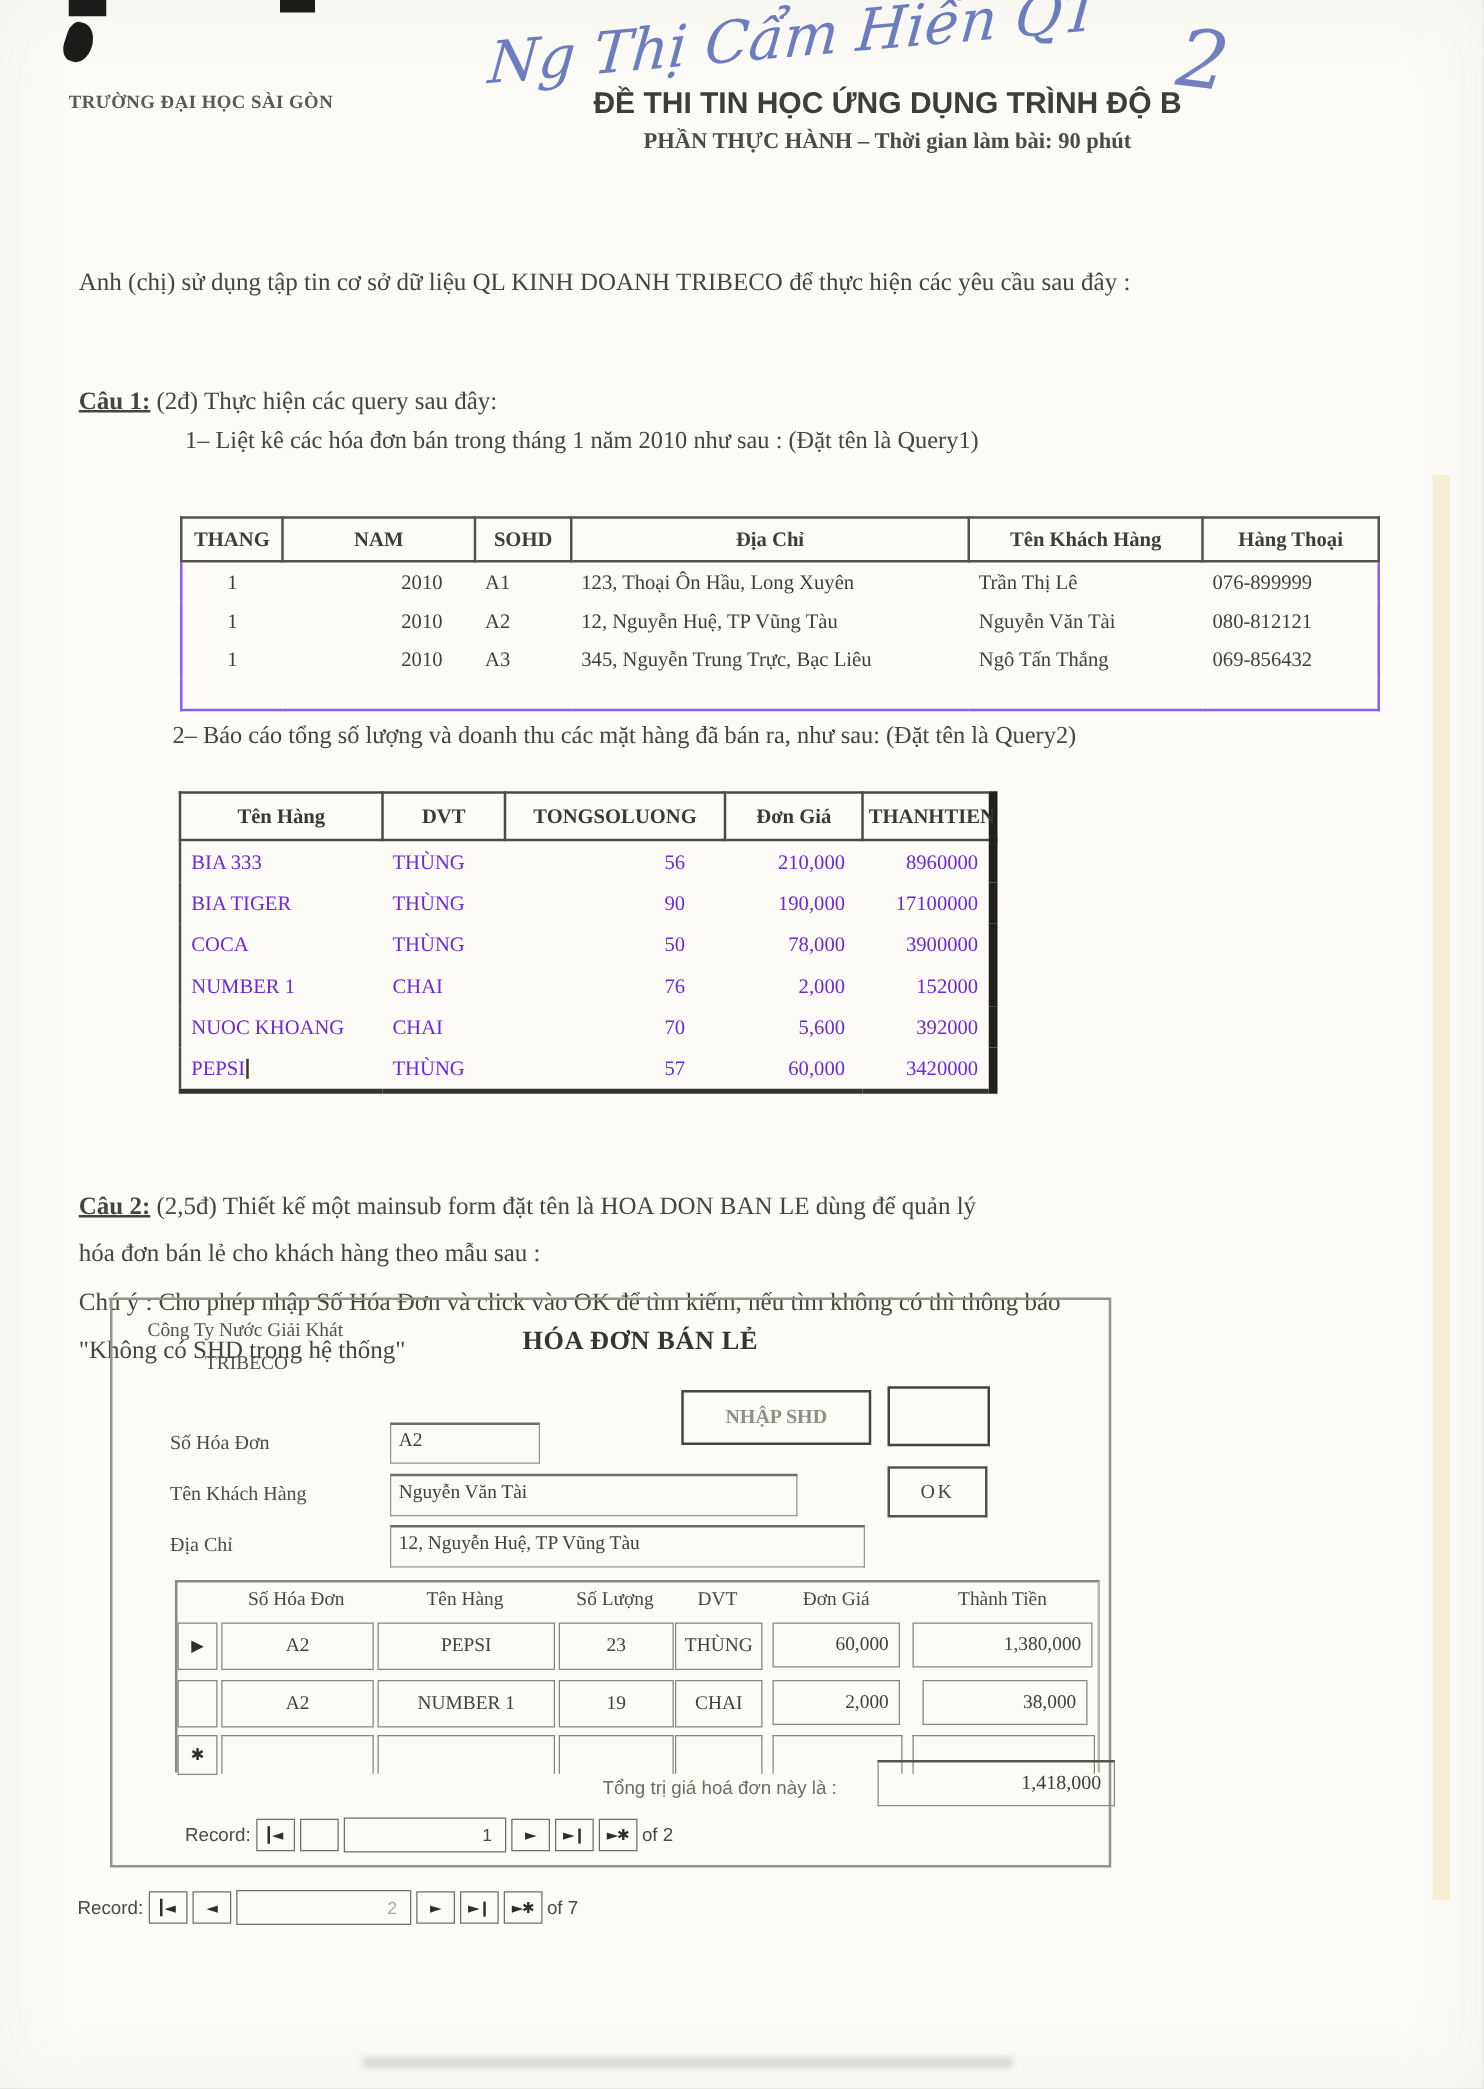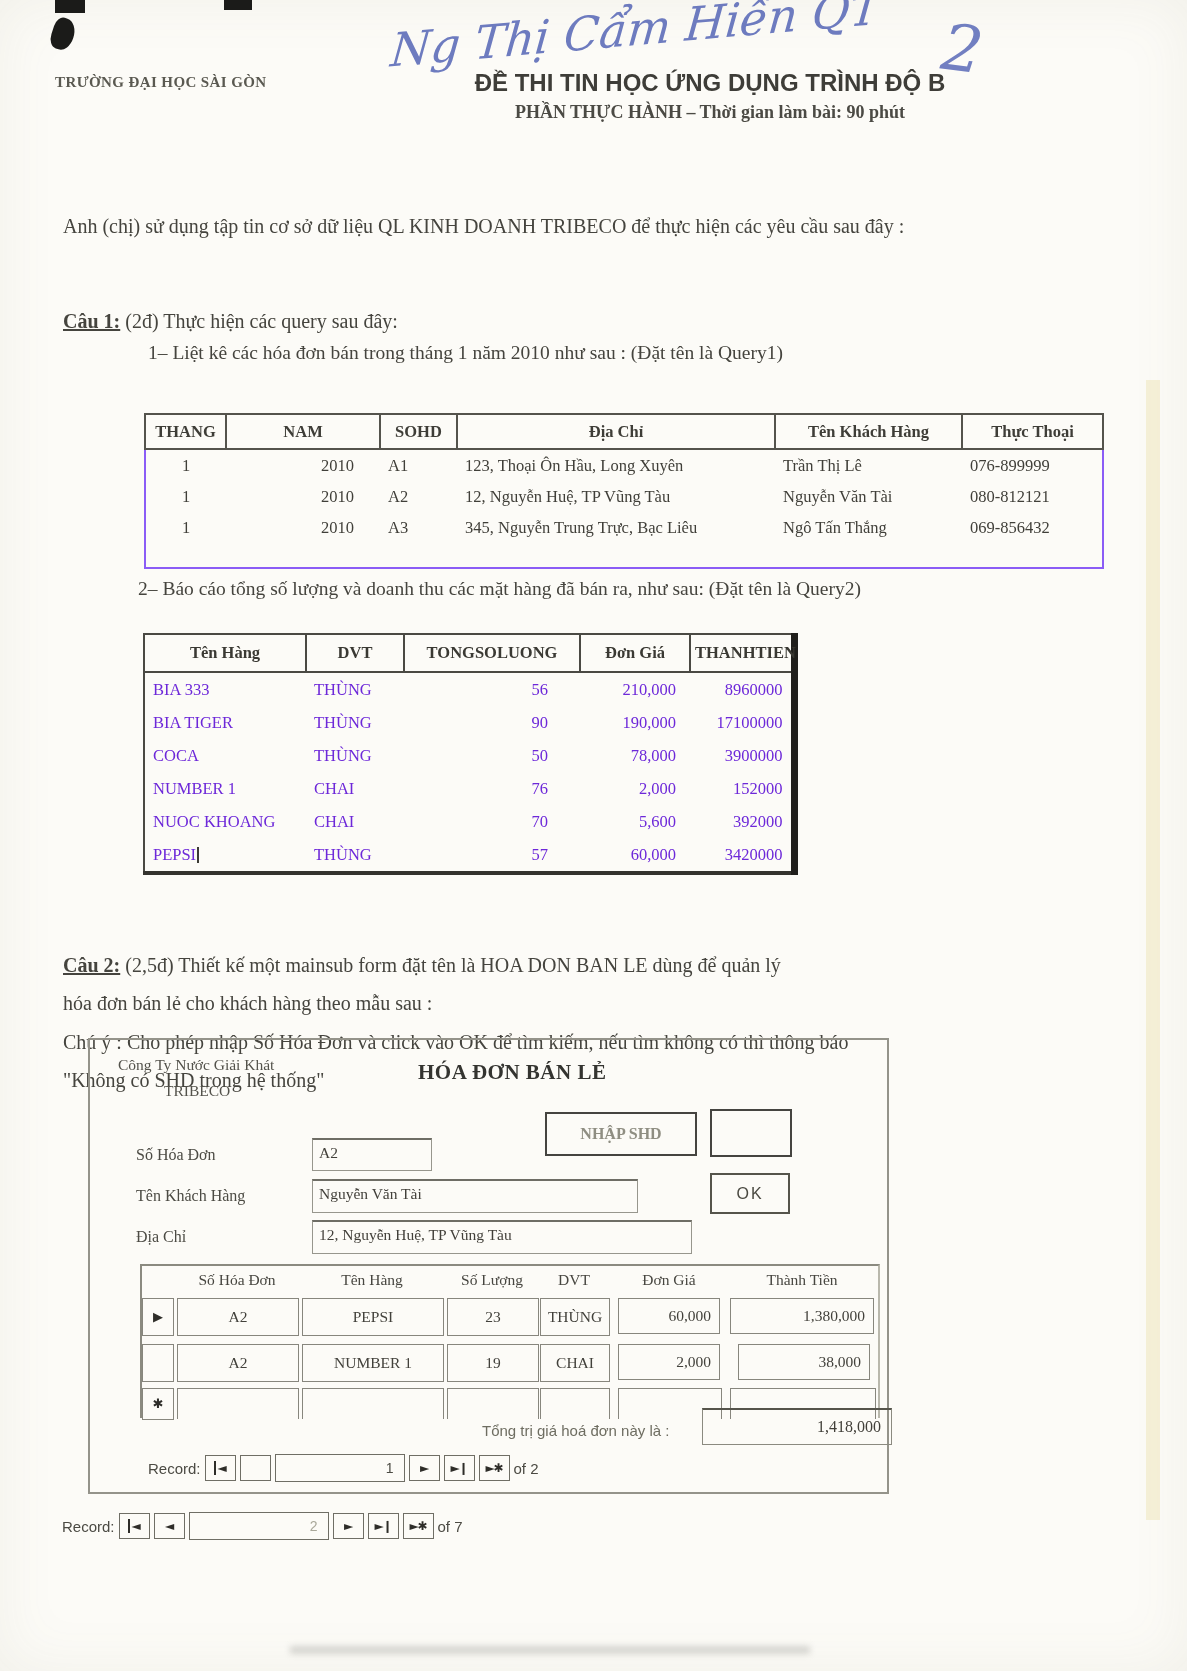--- a/index.html
+++ b/index.html
@@ -47,21 +47,21 @@
   
   .form-box{width:797px;height:452px;border:2px solid #94938a;}
   .fs15{font-size:15.5px;color:#53524b;}
   .form-title{font-size:21px;font-weight:bold;letter-spacing:.5px;color:#343430;}
   .boxed{border:2.5px solid #454440;display:flex;align-items:center;justify-content:center;}
   .nhap{color:#8f8e82;font-weight:bold;font-size:16px;}
   .flabel{font-size:16px;color:#4c4b44;}
   .finput{border:1px solid #97968d;border-top:2px solid #6e6d65;font-size:15.5px;color:#413f39;
           padding:4px 0 0 6px;background:transparent;}
   .okbtn{border:2px solid #55544b;font-size:16px;color:#4a4941;letter-spacing:2px;
-         display:flex;align-items:center;justify-content:center;background:none;font-family:Liberation Sans, sans-serif;}
+         display:flex;align-items:center;justify-content:center;background:none;font-family:Liberation Serif, serif;}
 
   
   .subform{border:2px solid #8b8a80;border-right-color:#b9b8ac;border-bottom:none;}
   .sf-head{position:absolute;font-size:15.5px;color:#474640;text-align:center;}
   .sf-cell{position:absolute;border:1px solid #87867d;font-size:15.5px;color:#42413b;
            display:flex;align-items:center;background:transparent;}
   .sf-cell.open-bottom{border-bottom:none;}
   .sf-sel{position:absolute;border:1px solid #87867d;display:flex;align-items:center;justify-content:center;
           font-size:13px;color:#2e2d29;}
 
@@ -114,21 +114,21 @@
         <col style="width:187px">
         <col style="width:141px">
       </colgroup>
     <thead>
       <tr>
         <th>THANG</th>
         <th>NAM</th>
         <th>SOHD</th>
         <th>Địa Chỉ</th>
         <th>Tên Khách Hàng</th>
-        <th>Thực Thoại</th>
+        <th>Hàng Thoại</th>
       </tr>
     </thead>
     <tbody>
       <tr>
         <td class="ta-c">1</td>
         <td class="ta-r pr-big">2010</td>
         <td class="ta-l">A1</td>
         <td class="ta-l">123, Thoại Ôn Hầu, Long Xuyên</td>
         <td class="ta-l">Trần Thị Lê</td>
         <td class="ta-l">076-899999</td>

